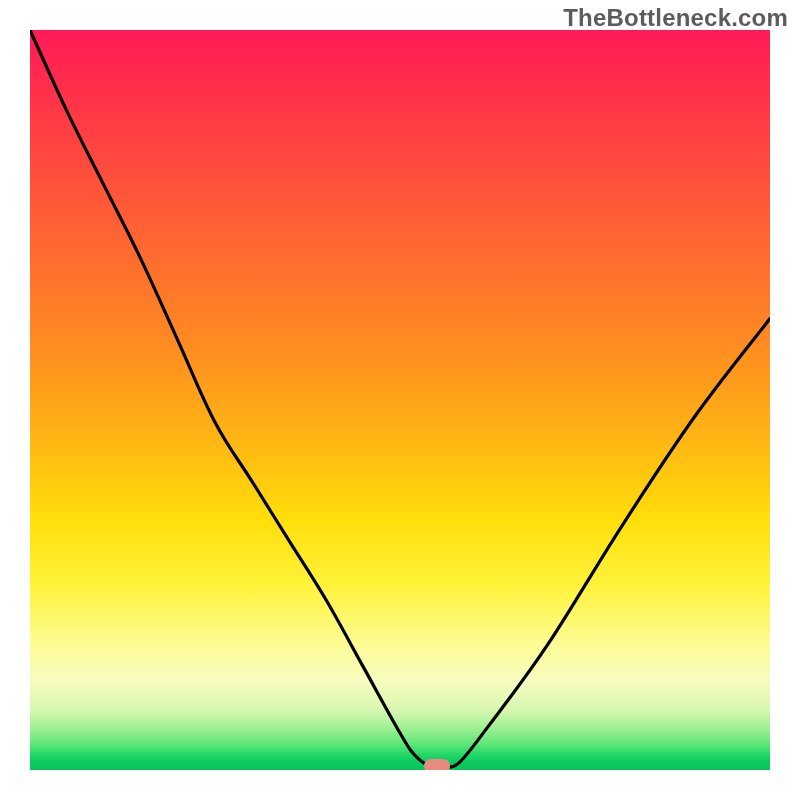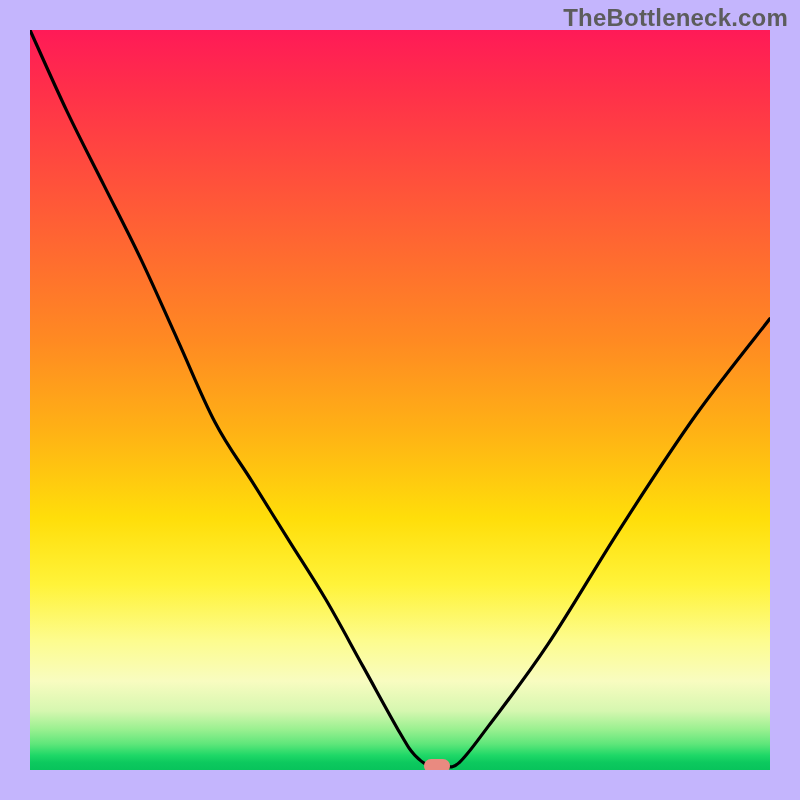--- a/index.html
+++ b/index.html
@@ -8,21 +8,21 @@
     width: 800px;
     height: 800px;
     background: #000;
     font-family: Arial, Helvetica, sans-serif;
     overflow: hidden;
   }
   .frame {
     position: relative;
     width: 800px;
     height: 800px;
-    background: #c4b5fd;
+    background: #ffffff;
   }
   .watermark {
     position: absolute;
     top: 4px;
     right: 12px;
     font-size: 24px;
     font-weight: 600;
     color: #5c5c5c;
     letter-spacing: 0.2px;
     z-index: 5;

